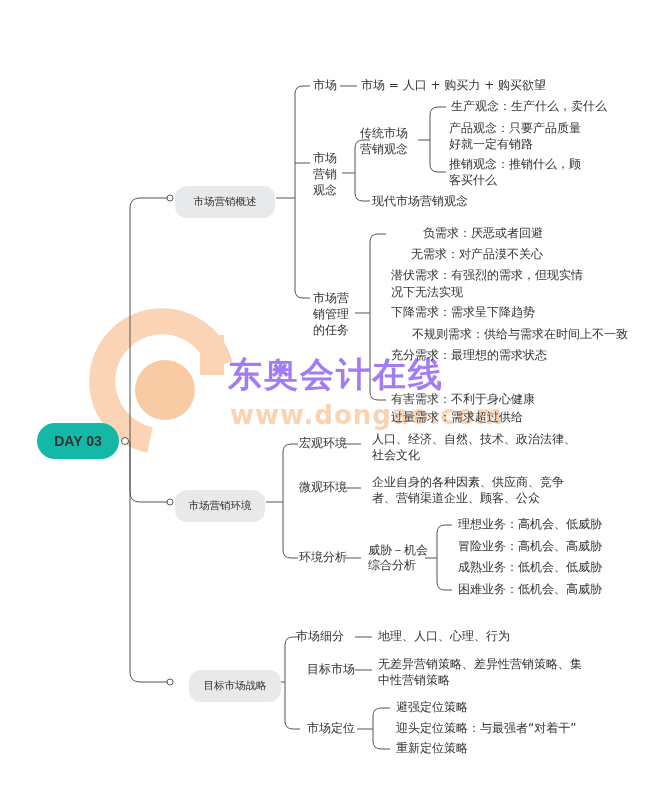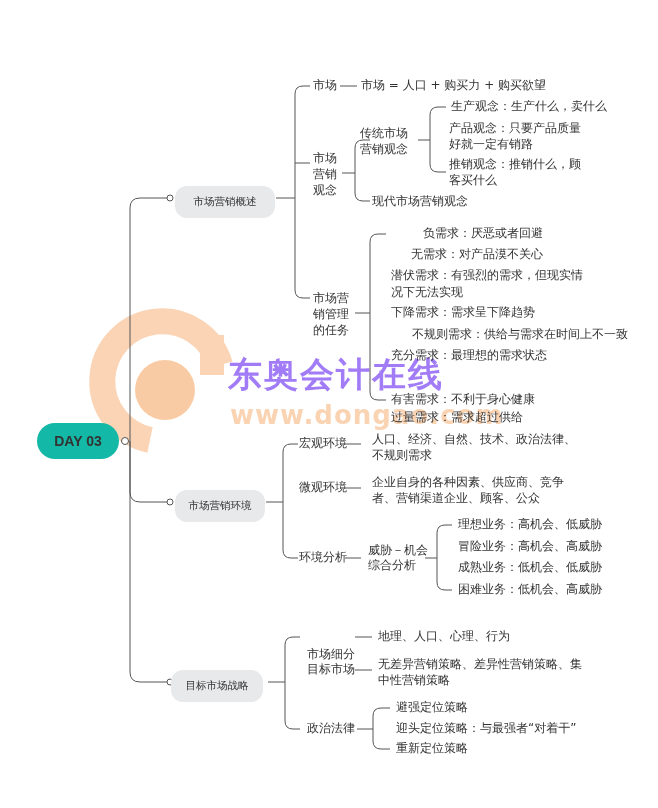--- a/index.html
+++ b/index.html
@@ -71,21 +71,21 @@
   <path d="M355 670 L372 670"></path>
   <path d="M357 729 L373 729"></path>
   <path d="M373 729 L373 716 Q373 708 381 708 L390 708"></path>
   <path d="M373 729 L373 741 Q373 749 381 749 L390 749"></path>
 </svg>
 
 <div class="root">DAY 03</div>
 
 <div class="pill" style="left:175px;top:186px;width:100px;">市场营销概述</div>
 <div class="pill" style="left:175px;top:490px;width:90px;">市场营销环境</div>
-<div class="pill" style="left:171px;top:670px;width:92px;">目标市场战略</div>
+<div class="pill" style="left:189px;top:670px;width:92px;">目标市场战略</div>
 
 <div class="t" style="left:313px;top:77px;">市场</div>
 <div class="t" style="left:361px;top:77px;">市场 = 人口 + 购买力 + 购买欲望</div>
 
 <div class="t tw" style="left:313px;top:150px;width:30px;line-height:16px;">市场营销观念</div>
 <div class="t tw" style="left:360px;top:125px;width:48px;line-height:16px;">传统市场营销观念</div>
 <div class="t" style="left:451px;top:98px;">生产观念：生产什么，卖什么</div>
 <div class="t tw" style="left:449px;top:120px;width:142px;line-height:16px;">产品观念：只要产品质量好就一定有销路</div>
 <div class="t tw" style="left:449px;top:156px;width:142px;line-height:16px;">推销观念：推销什么，顾客买什么</div>
 <div class="t" style="left:372px;top:193px;">现代市场营销观念</div>
@@ -94,30 +94,30 @@
 <div class="t" style="left:391px;top:225px;margin-left:32px;">负需求：厌恶或者回避</div>
 <div class="t" style="left:391px;top:246px;margin-left:20px;">无需求：对产品漠不关心</div>
 <div class="t tw" style="left:391px;top:267px;width:200px;line-height:17px;">潜伏需求：有强烈的需求，但现实情况下无法实现</div>
 <div class="t" style="left:391px;top:304px;">下降需求：需求呈下降趋势</div>
 <div class="t" style="left:412px;top:326px;">不规则需求：供给与需求在时间上不一致</div>
 <div class="t" style="left:391px;top:347px;">充分需求：最理想的需求状态</div>
 <div class="t" style="left:391px;top:369px;margin-top:40px;">过量需求：需求超过供给</div>
 <div class="t" style="left:391px;top:391px;">有害需求：不利于身心健康</div>
 
 <div class="t" style="left:299px;top:435px;">宏观环境</div>
-<div class="t tw" style="left:372px;top:431px;width:205px;line-height:16px;">人口、经济、自然、技术、政治法律、不规则需求</div>
+<div class="t tw" style="left:372px;top:431px;width:205px;line-height:16px;">人口、经济、自然、技术、政治法律、社会文化</div>
 <div class="t" style="left:299px;top:479px;">微观环境</div>
 <div class="t tw" style="left:372px;top:474px;width:205px;line-height:16px;">企业自身的各种因素、供应商、竞争者、营销渠道企业、顾客、公众</div>
 <div class="t" style="left:299px;top:549px;">环境分析</div>
 <div class="t tw" style="left:368px;top:543px;width:60px;line-height:15px;">威胁－机会综合分析</div>
 <div class="t" style="left:458px;top:516px;">理想业务：高机会、低威胁</div>
 <div class="t" style="left:458px;top:538px;">冒险业务：高机会、高威胁</div>
 <div class="t" style="left:458px;top:559px;">成熟业务：低机会、低威胁</div>
 <div class="t" style="left:458px;top:581px;">困难业务：低机会、高威胁</div>
 
-<div class="t" style="left:307px;top:628px;margin-top:18px;">市场细分</div>
+<div class="t" style="left:296px;top:628px;">市场细分</div>
 <div class="t" style="left:378px;top:628px;text-align:center;">地理、人口、心理、行为</div>
 <div class="t" style="left:307px;top:661px;">目标市场</div>
 <div class="t tw" style="left:378px;top:656px;width:210px;line-height:16px;">无差异营销策略、差异性营销策略、集中性营销策略</div>
-<div class="t" style="left:307px;top:720px;">政治法律</div>
+<div class="t" style="left:307px;top:720px;">市场定位</div>
 <div class="t" style="left:396px;top:699px;">避强定位策略</div>
 <div class="t" style="left:396px;top:720px;">迎头定位策略：与最强者“对着干”</div>
 <div class="t" style="left:396px;top:740px;">重新定位策略</div>
 
 </body></html>

